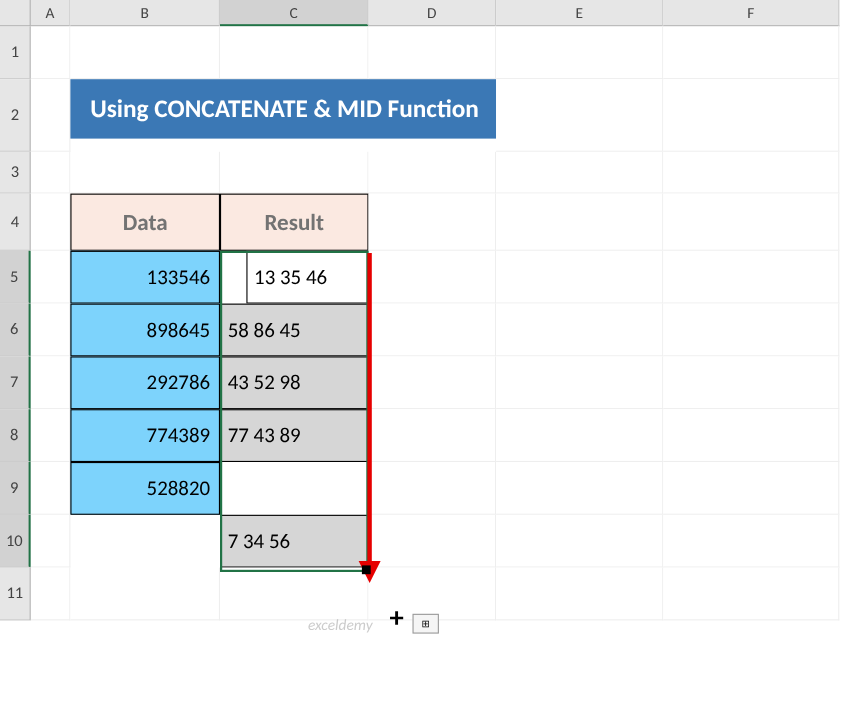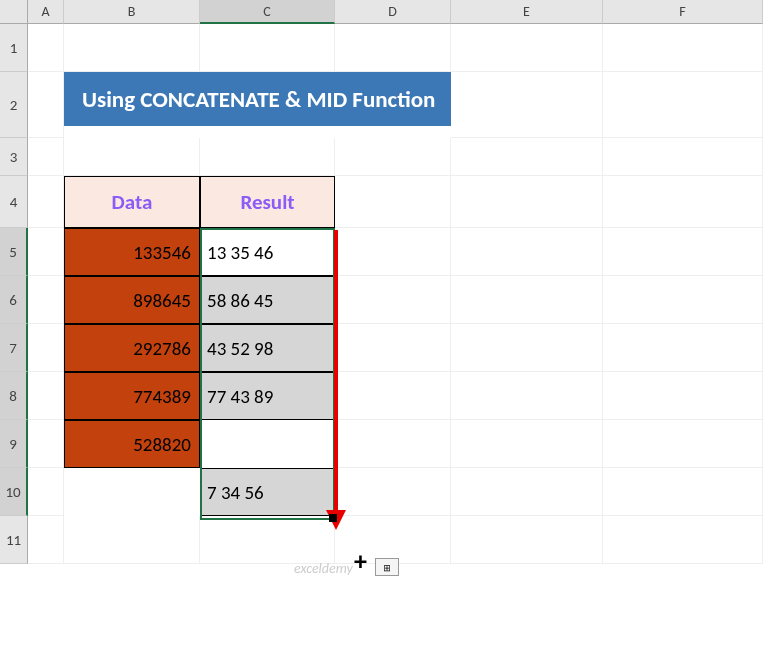--- a/index.html
+++ b/index.html
@@ -74,42 +74,43 @@
       margin-bottom: 12px;
     }
     .th-cell {
       background: #fbe9e1;
       border: 1px solid #000;
       font-weight: bold;
       font-size: 21px;
       display: flex;
       align-items: center;
       justify-content: center;
-      color: #8b5cf6;
+      color: #737373;
     }
     .data-cell {
       border: 1px solid #000;
       font-size: 19px;
       display: flex;
       align-items: center;
       justify-content: flex-end;
       padding-right: 8px;
-      background: #c2410c;
+      background: #7dd3fc;
     }
     .result-cell {
       border: 1px solid #000;
       font-size: 19px;
       display: flex;
       align-items: center;
       justify-content: flex-start;
       padding-left: 6px;
       background: #d6d6d6;
     }
     .result-cell.first {
       background: #fff;
+      margin-left: 24px;
     }
     .selection-box {
       position: absolute;
       border: 2px solid #217346;
       pointer-events: none;
       left: 200px;
       top: 228px;
       width: 135px;
       height: 292px;
       z-index: 5;
@@ -159,21 +160,21 @@
       width: 24px;
       height: 18px;
       border: 1px solid #999;
       background: #f5f5f5;
       z-index: 8;
       font-size: 9px;
       display:flex; align-items:center; justify-content:center;
     }
     .watermark {
       position: absolute;
-      left: 294px;
+      left: 280px;
       top: 560px;
       font-size: 14px;
       color: #999;
       opacity: 0.5;
       z-index: 3;
       font-style: italic;
     }
   </style>
 </head>
 <body>

